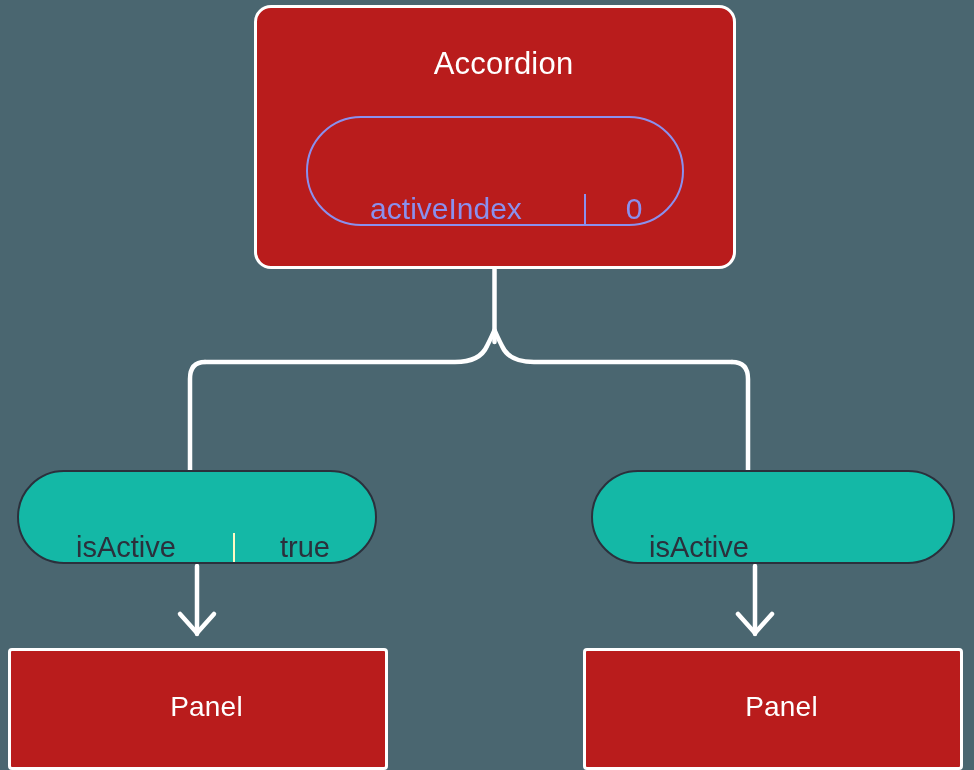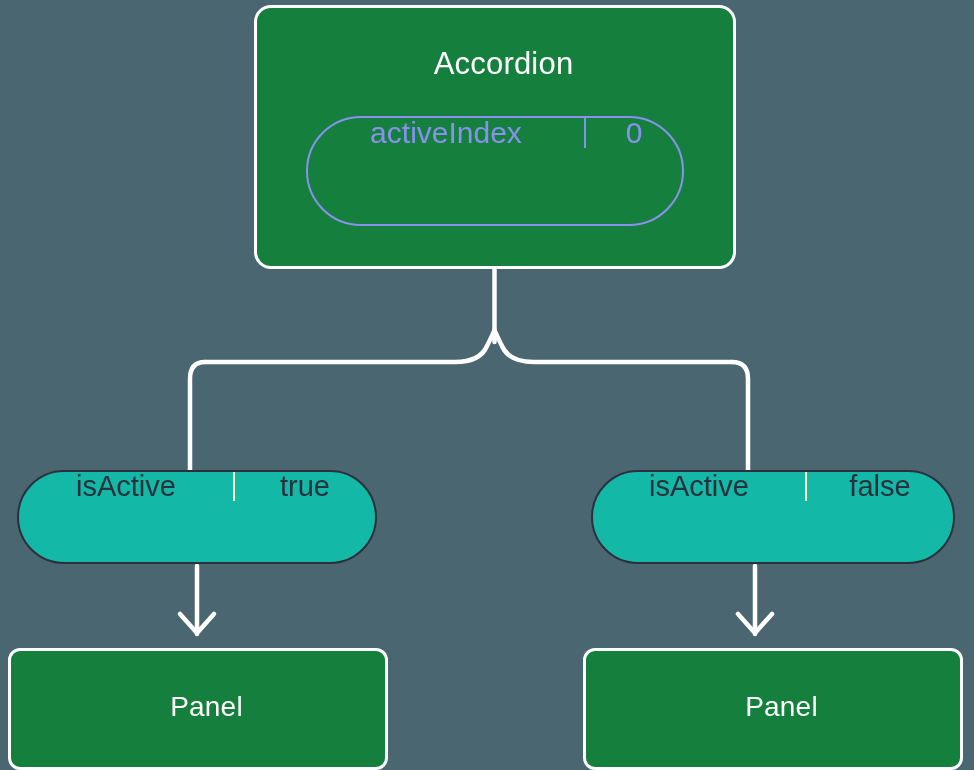--- a/index.html
+++ b/index.html
@@ -30,21 +30,21 @@
     top: 0;
     width: 974px;
     height: 770px;
     pointer-events: none;
   }
 
   
   .card {
     position: absolute;
     box-sizing: border-box;
-    background: #15803d;
+    background: #b91c1c;
     border: 3px solid #ffffff;
     border-radius: 17px;
     display: flex;
     align-items: center;
     justify-content: center;
     padding-left: 17px;
   }
 
   .card-accordion {
     left: 254px;
@@ -61,40 +61,40 @@
     font-size: 31px;
     font-weight: 400;
     letter-spacing: 0.2px;
     line-height: 1;
   }
 
   .panel-box {
     top: 648px;
     width: 380px;
     height: 122px;
-    border-radius: 12px;
+    border-radius: 4px;
   }
   .panel-left  { left: 8px; }
   .panel-right { left: 583px; }
 
   .panel-label {
     color: #ffffff;
     font-size: 28px;
     font-weight: 400;
     letter-spacing: 0.2px;
     line-height: 1;
     margin-top: -4px;
   }
 
   
   .pill {
     position: absolute;
     box-sizing: border-box;
     display: flex;
-    align-items: flex-start;
+    align-items: flex-end;
     border-radius: 999px;
     overflow: hidden;
   }
   .pill .seg {
     display: flex;
     align-items: center;
     justify-content: center;
     line-height: 1;
     white-space: nowrap;
   }
@@ -177,21 +177,20 @@
     <div class="seg seg-val">0</div>
   </div>
 
   <div class="pill pill-filled pill-left">
     <div class="seg seg-key">isActive</div>
     <div class="seg seg-val">true</div>
   </div>
 
   <div class="pill pill-filled pill-right">
     <div class="seg seg-key">isActive</div>
-    <div class="seg seg-val">false</div>
   </div>
 
   <div class="card panel-box panel-left">
     <div class="panel-label">Panel</div>
   </div>
 
   <div class="card panel-box panel-right">
     <div class="panel-label">Panel</div>
   </div>
 

